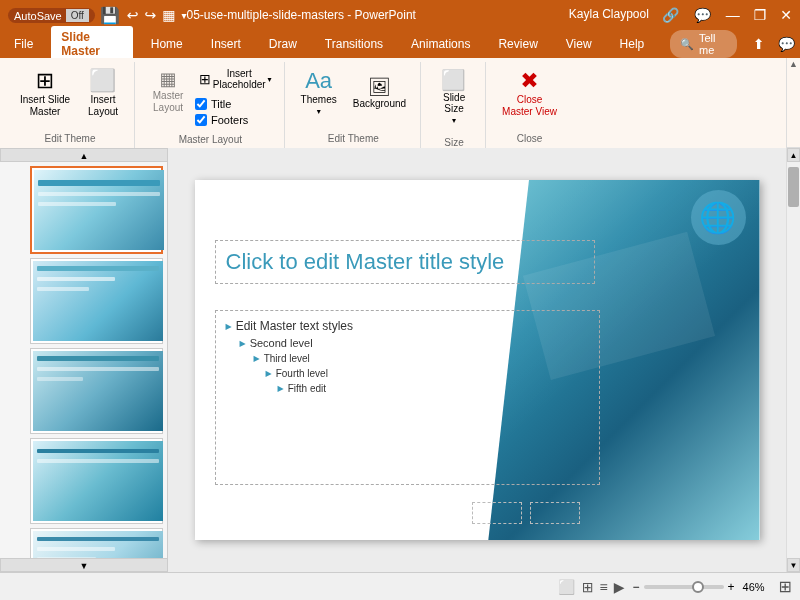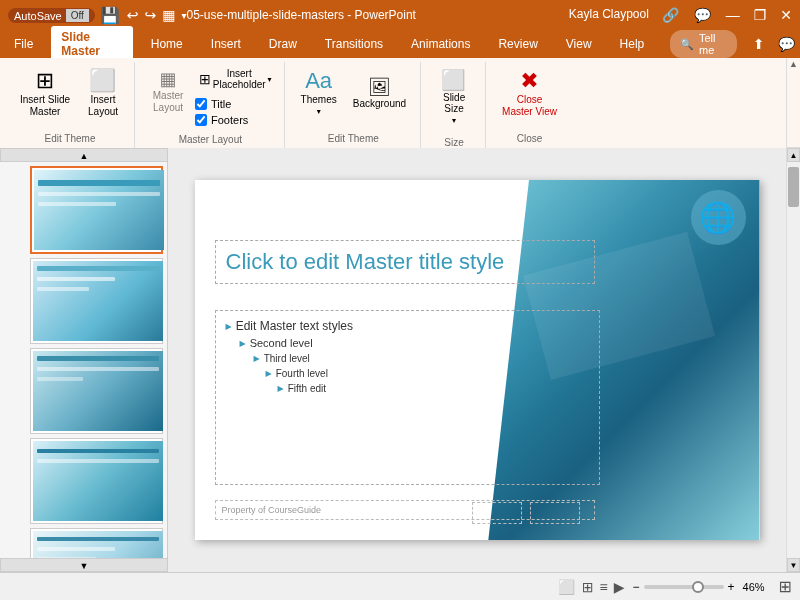--- a/index.html
+++ b/index.html
@@ -537,23 +537,20 @@
         <div class="content-line level4">
           <span class="bullet-tri">▶</span>
           <span>Fourth level</span>
         </div>
         <div class="content-line level5">
           <span class="bullet-tri">▶</span>
           <span>Fifth edit</span>
         </div>
       </div>
 
-      <div class="footer-placeholder">
-        <span>Property of CourseGuide</span>
-      </div>
 
       <div class="footer-right-placeholders">
         <div class="footer-box"></div>
         <div class="footer-box"></div>
       </div>
     </div>
   </div>
 
   <div class="vscroll">
     <div class="vscroll-btn">▲</div>

